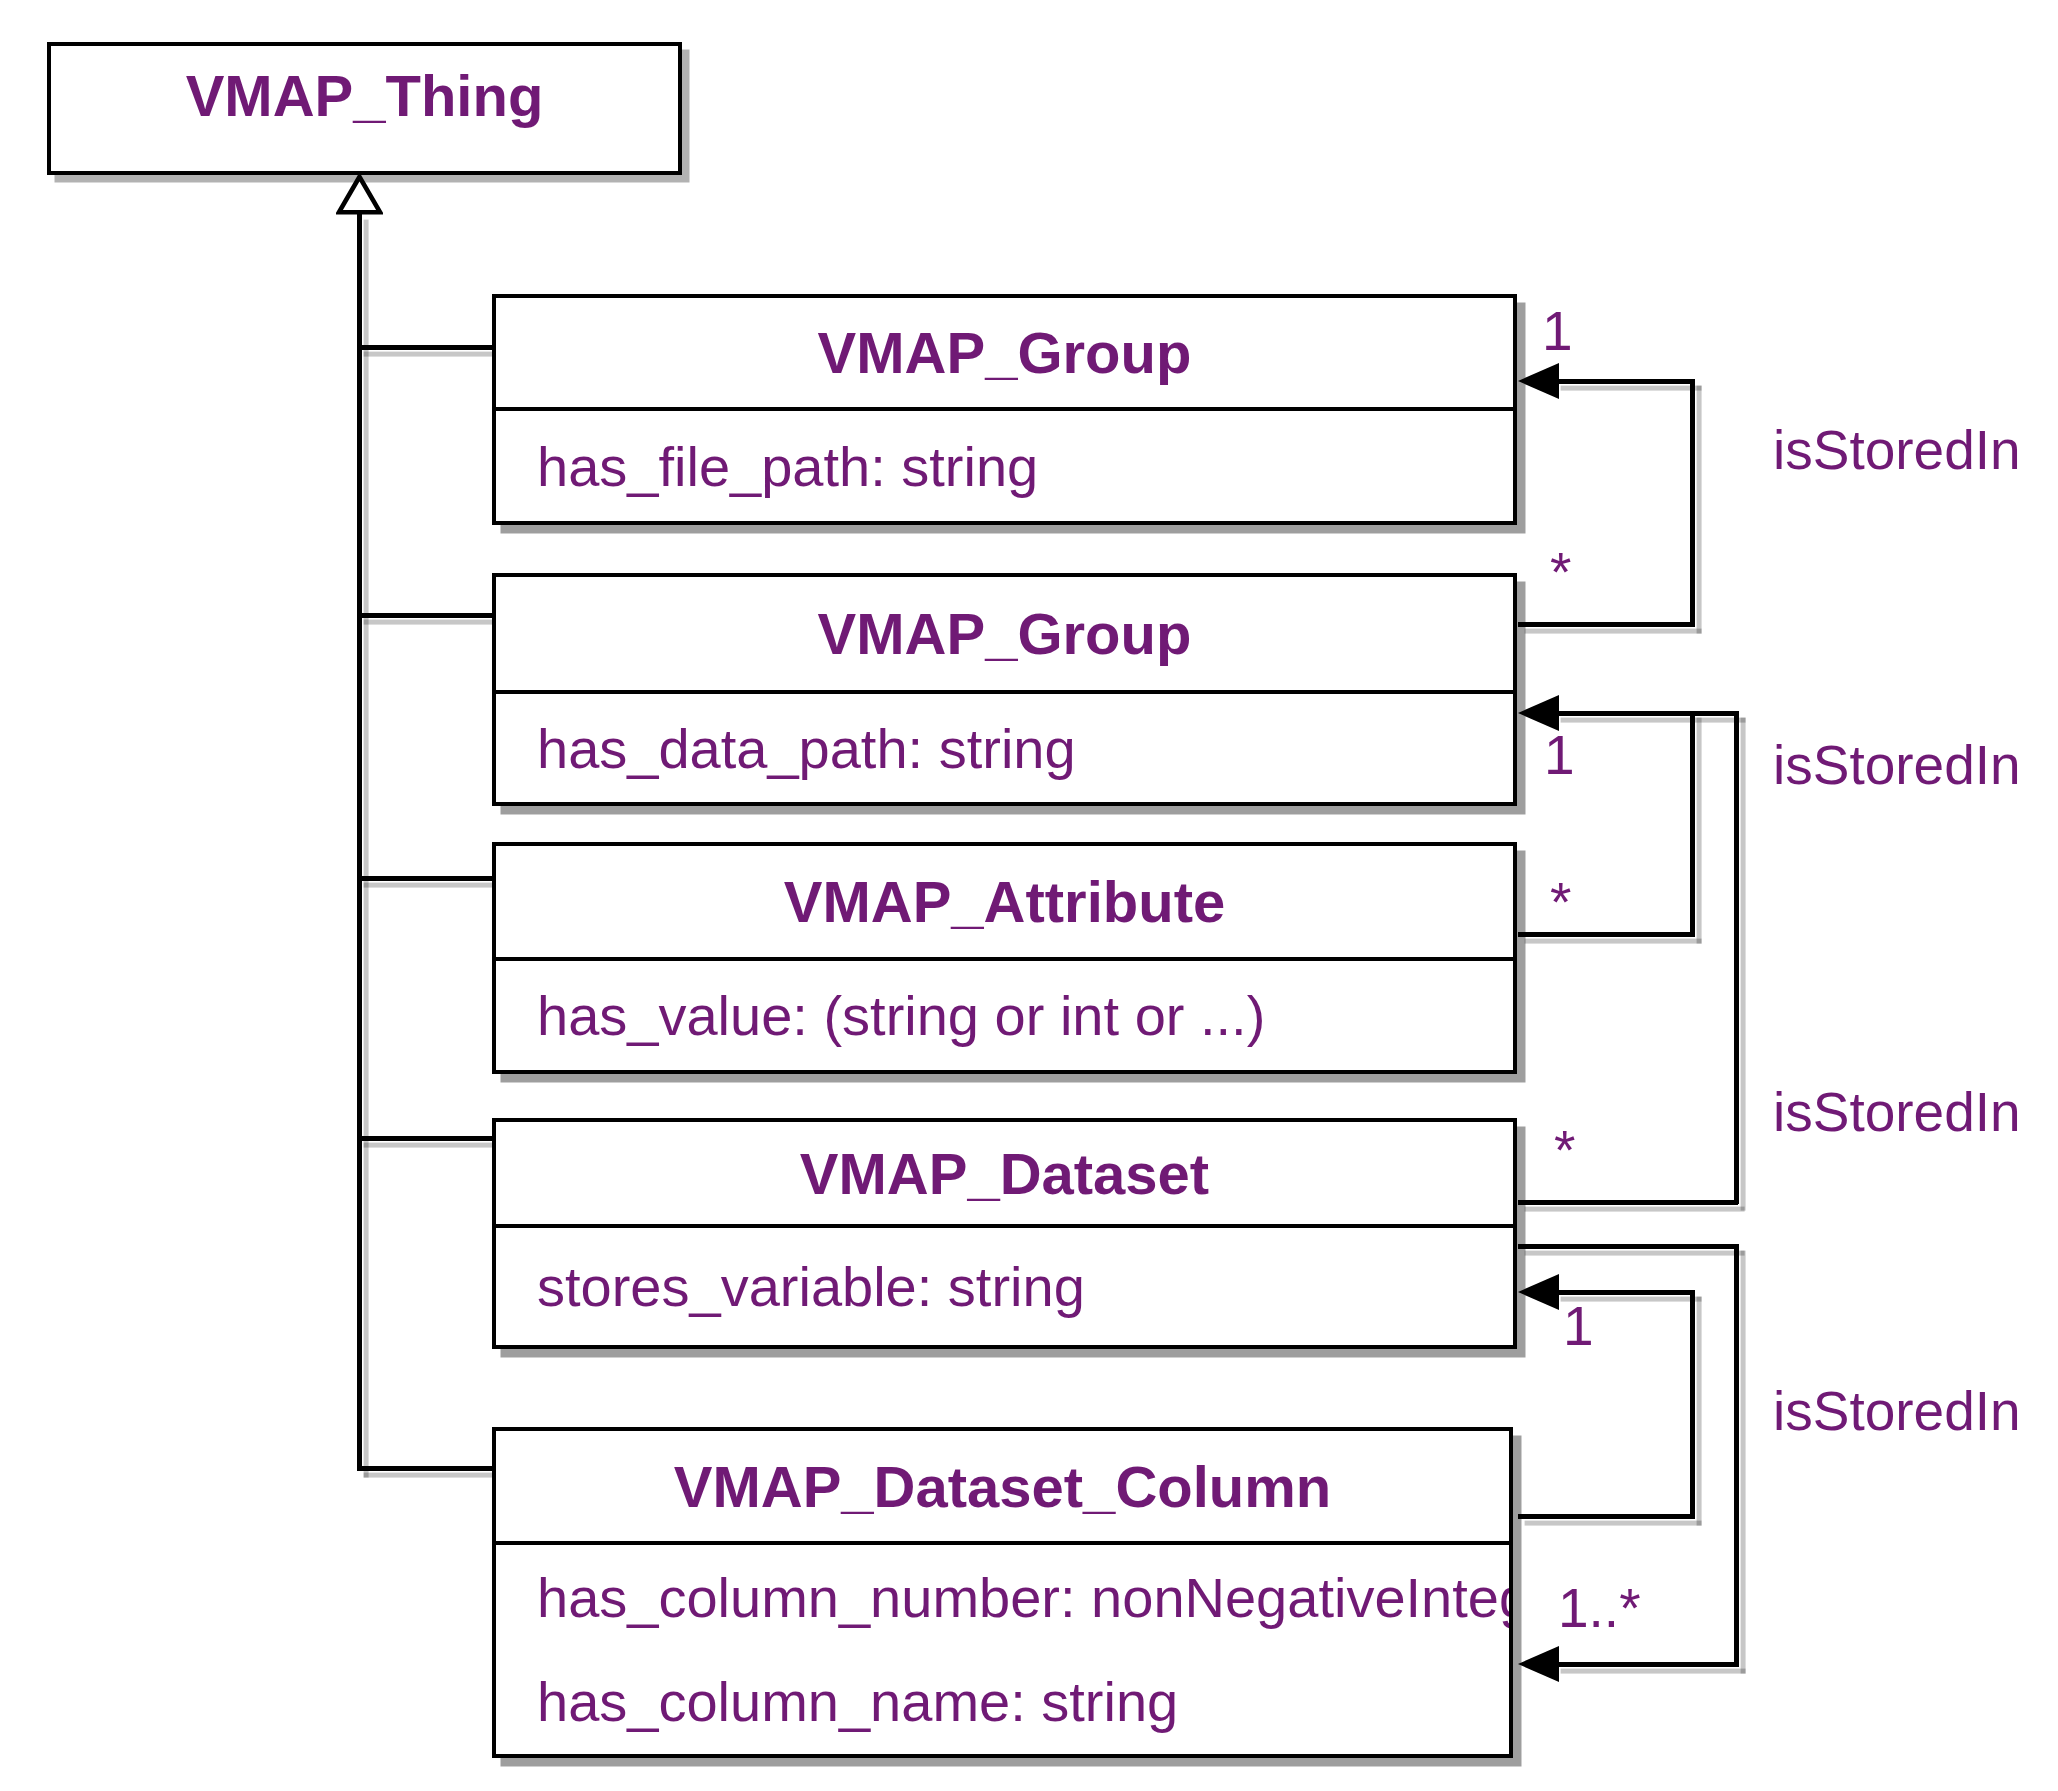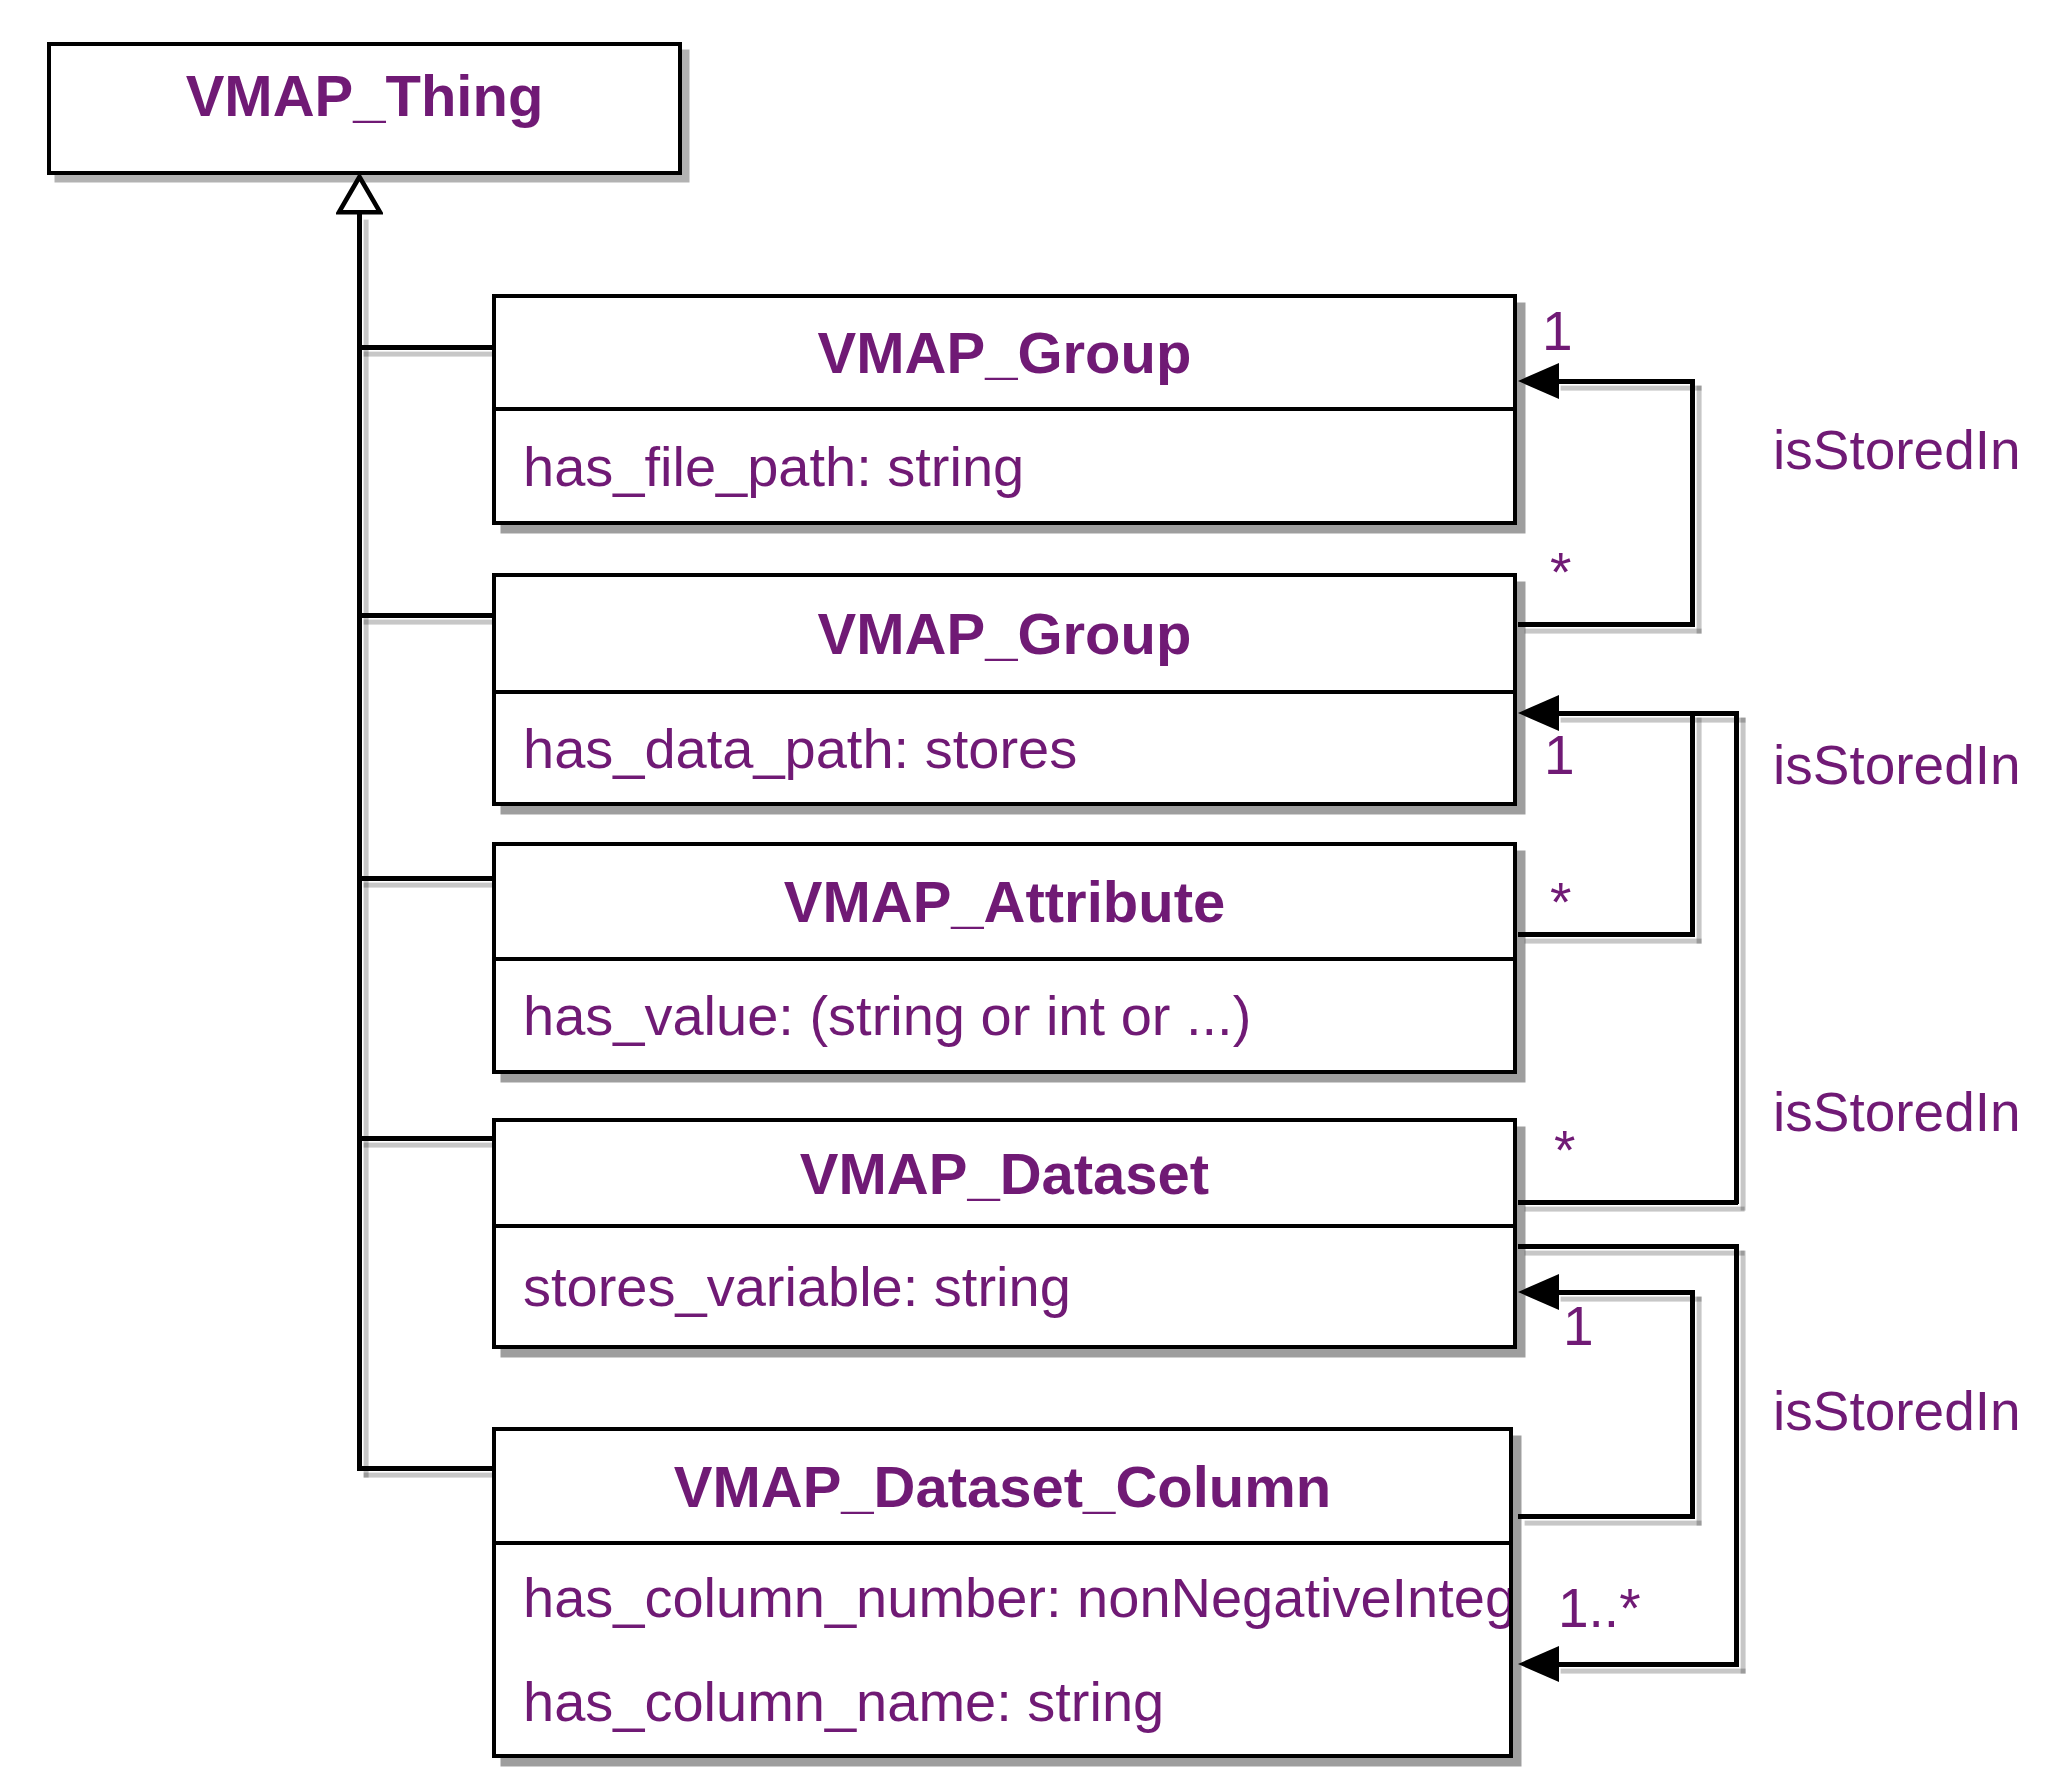--- a/index.html
+++ b/index.html
@@ -34,21 +34,21 @@
   .cbox .attrs {
     flex: 1 1 auto;
     border-top: 4.7px solid #000000;
     display: flex;
     flex-direction: column;
   }
   .attr-row {
     flex: 1 1 auto;
     display: flex;
     align-items: center;
-    padding-left: 27px;
+    padding-left: 41px;
     font-size: 56px;
     white-space: nowrap;
     overflow: hidden;
   }
   
   .rootbox {
     position: absolute;
     box-sizing: border-box;
     background: #ffffff;
     border: 4.7px solid #000000;
@@ -116,21 +116,21 @@
   <div class="cbox" style="left:492px; top:294px; width:1025px; height:231px;">
     <div class="title" style="height:109px;">VMAP_Group</div>
     <div class="attrs">
       <div class="attr-row">has_file_path: string</div>
     </div>
   </div>
 
   <div class="cbox" style="left:492px; top:573px; width:1025px; height:233px;">
     <div class="title" style="height:113px;">VMAP_Group</div>
     <div class="attrs">
-      <div class="attr-row">has_data_path: stores</div>
+      <div class="attr-row">has_data_path: string</div>
     </div>
   </div>
 
   <div class="cbox" style="left:492px; top:1118px; width:1025px; height:231px;">
     <div class="title" style="height:102px;">VMAP_Dataset</div>
     <div class="attrs">
       <div class="attr-row">stores_variable: string</div>
     </div>
   </div>
 

